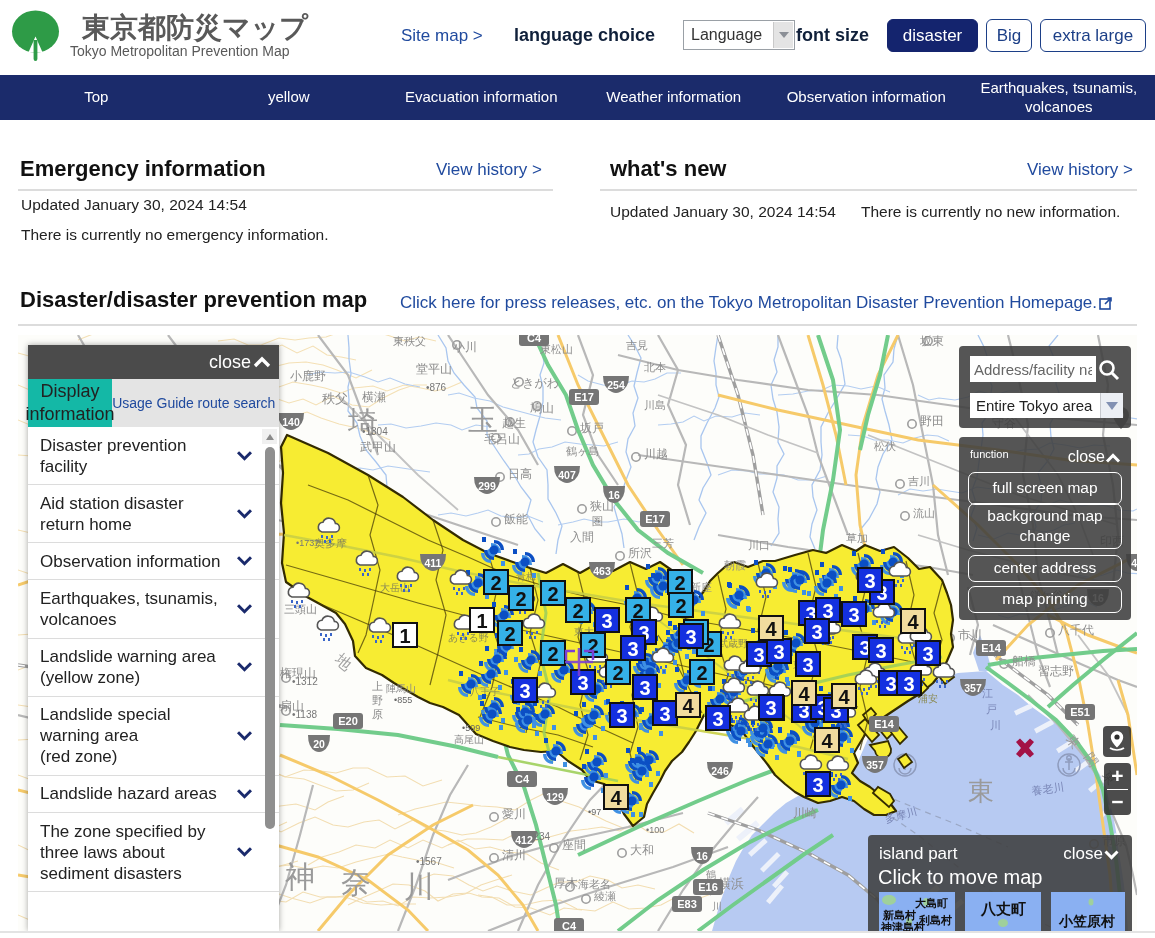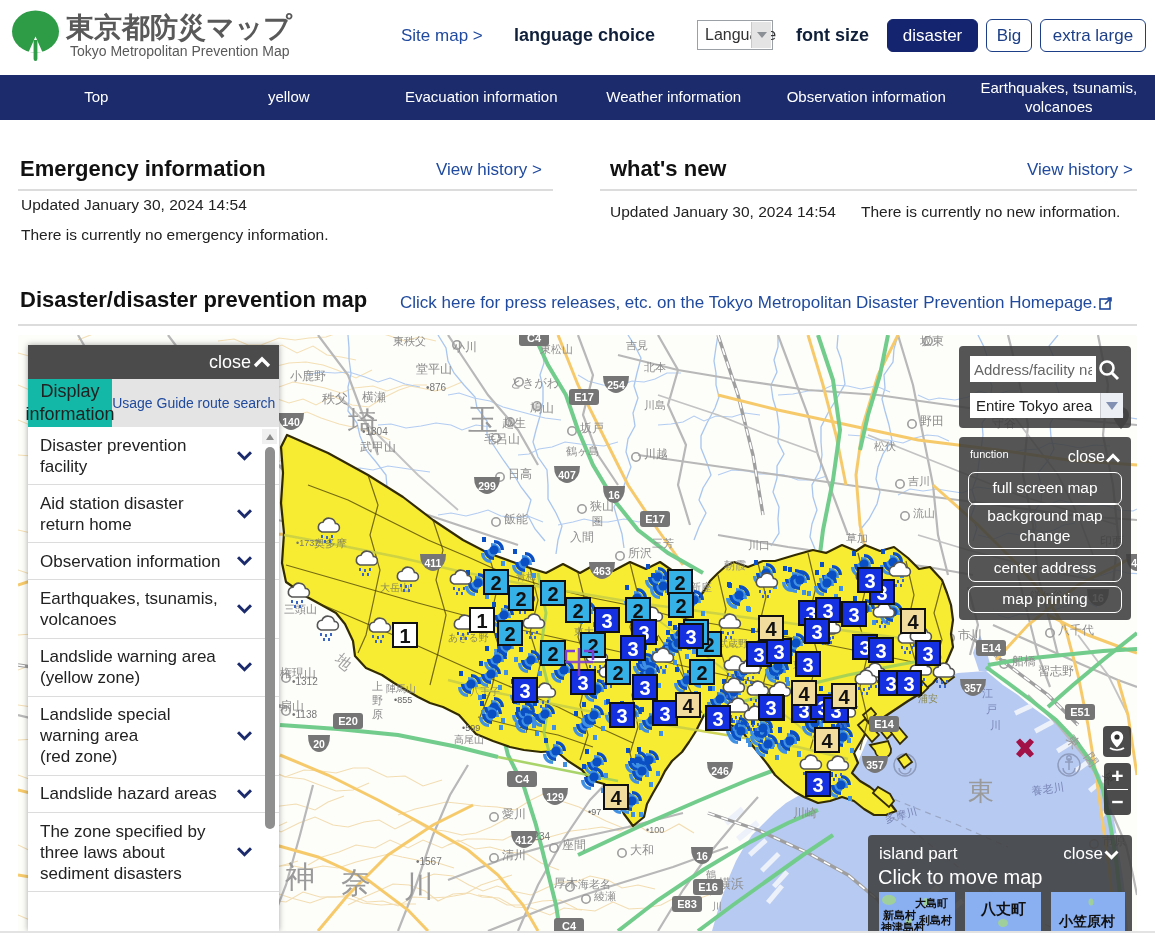--- a/index.html
+++ b/index.html
@@ -1,24 +1,24 @@
 <!DOCTYPE html>
 <html lang="en"><head><meta charset="utf-8">
 <title>Tokyo Metropolitan Prevention Map</title>
 <style>
 *{margin:0;padding:0;box-sizing:border-box}
 html,body{width:1155px;background:#fff;font-family:"Liberation Sans",sans-serif;color:#222}
 a{text-decoration:none}
 .hdr{position:relative;height:75px;background:#fff}
 .logo{position:absolute;left:10px;top:9px}
-.jtitle{position:absolute;left:66px;top:9px;font-size:28px;font-weight:bold;color:#595959;letter-spacing:0}
+.jtitle{position:absolute;left:82px;top:9px;font-size:28px;font-weight:bold;color:#595959;letter-spacing:0}
 .etitle{position:absolute;left:70px;top:43px;font-size:14px;font-weight:normal;color:#595959}
 .sitemap{position:absolute;left:401px;top:26px;font-size:17px;color:#204a9e}
 .lang-lbl{position:absolute;left:514px;top:25px;font-size:18px;font-weight:bold;color:#10203a}
-.lang-sel{position:absolute;left:697px;top:20px;width:76px;height:30px;border:1px solid #9aa0a6;background:#fff;font-size:16px;color:#333;display:flex;align-items:center;padding-left:7px}
+.lang-sel{position:absolute;left:683px;top:20px;width:112px;height:30px;border:1px solid #9aa0a6;background:#fff;font-size:16px;color:#333;display:flex;align-items:center;padding-left:7px}
 .lang-btn{position:absolute;right:1px;top:1px;bottom:1px;width:20px;background:#e4e4e4;border-left:1px solid #c9c9c9;display:flex;align-items:center;justify-content:center}
 .lang-btn:after{content:"";border:5px solid transparent;border-top:6px solid #8b8f96;margin-top:5px}
 .fs-lbl{position:absolute;left:796px;top:25px;font-size:18px;font-weight:bold;color:#10203a}
 .fbtn{position:absolute;top:19px;height:33px;border-radius:6px;font-size:17px;display:flex;align-items:center;justify-content:center}
 .fbtn.on{background:#14246e;color:#fff;border:1px solid #14246e}
 .fbtn.off{background:#fff;color:#1c3f87;border:1px solid #1c3f87}
 .nav{height:45px;background:#1b2b6b;display:flex}
 .nav a{flex:1;color:#fff;font-size:15px;display:flex;align-items:center;justify-content:center;text-align:center;line-height:1.25}
 .cols{position:relative;height:160px}
 .h2{font-size:22px;font-weight:bold;color:#111}

